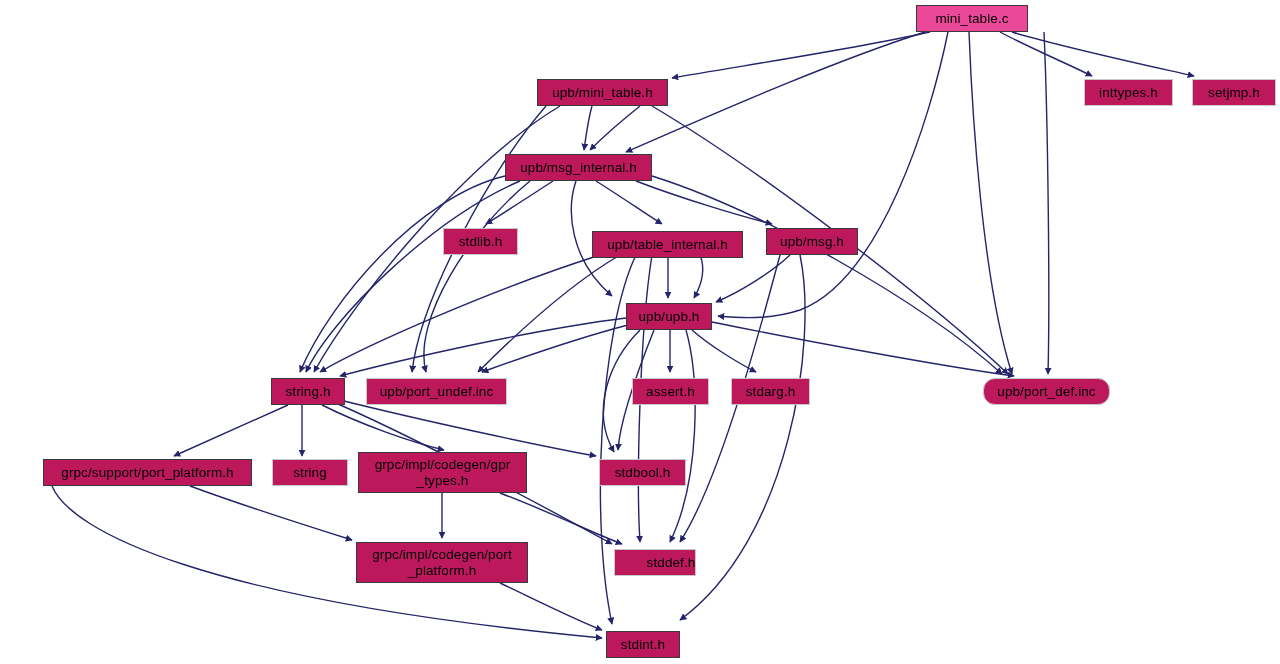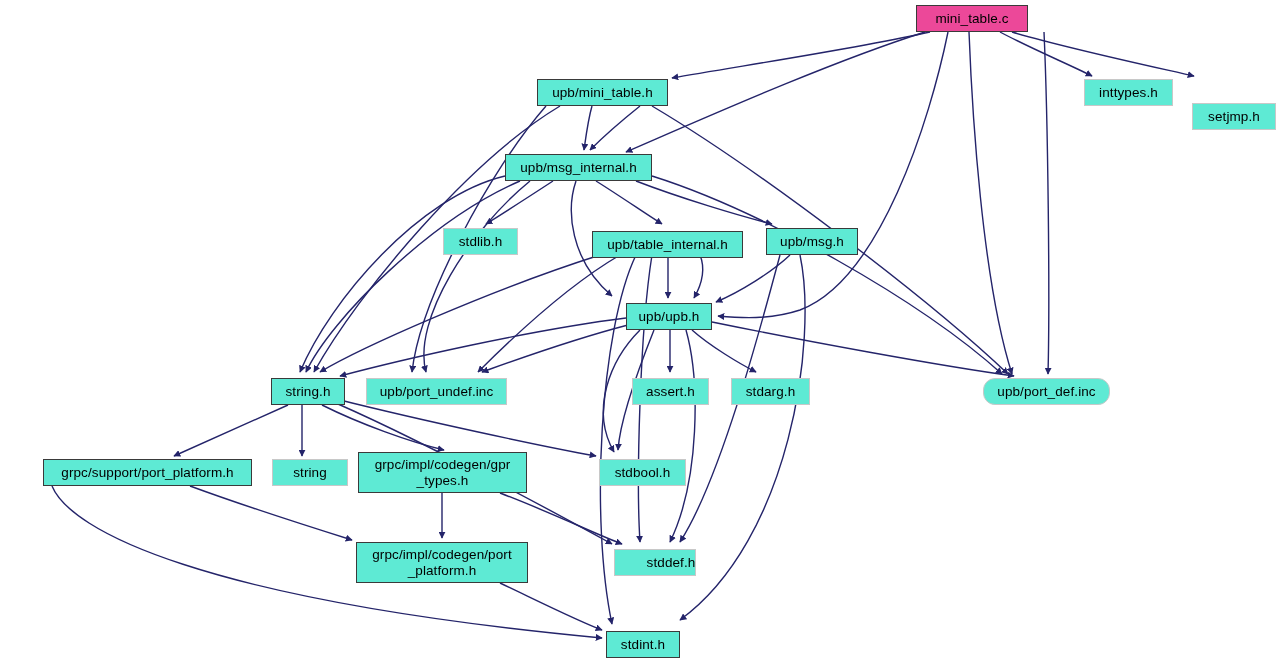--- a/index.html
+++ b/index.html
@@ -1,20 +1,20 @@
 <!DOCTYPE html>
 <html><head>
 <meta charset="utf-8">
 <style>
   html,body{margin:0;padding:0;background:#ffffff;}
   #graph-root{position:relative;width:1280px;height:664px;overflow:hidden;
     font-family:"Liberation Sans","DejaVu Sans",sans-serif;background:#ffffff;}
   svg#edges{position:absolute;left:0;top:0;width:1280px;height:664px;}
   .node{position:absolute;box-sizing:border-box;display:flex;align-items:center;
-    justify-content:center;text-align:center;background:#5eead4;white-space:pre;line-height:1.12;}
+    justify-content:center;text-align:center;background:#be185d;white-space:pre;line-height:1.12;}
   .node.light{border:1px solid #c8c8c8;}
   .node.dark{border:1px solid #3a3a3a;}
   .node.root{border:1px solid #3a3a3a;background:#ec4899;}
   .node-label{color:#000000;font-size:13.5px;letter-spacing:0.1px;}
 </style>
 </head>
 <body>
 
 <div id="graph-root">
   <svg id="edges" viewBox="0 0 1280 664" xmlns="http://www.w3.org/2000/svg">
@@ -69,21 +69,21 @@
         <path d="M 500,493 C 550,512 600,536 622,544" fill="none" stroke="#24246a" stroke-width="1.4" marker-end="url(#arrow)"></path>
         <path d="M 500,583 C 540,602 580,622 602,630" fill="none" stroke="#24246a" stroke-width="1.4" marker-end="url(#arrow)"></path>
         <path d="M 652,255 C 640,330 636,480 640,542" fill="none" stroke="#24246a" stroke-width="1.4" marker-end="url(#arrow)"></path>
         <path d="M 640,106 C 620,122 600,140 590,150" fill="none" stroke="#24246a" stroke-width="1.4" marker-end="url(#arrow)"></path>
         <path d="M 654,330 C 638,370 620,420 618,450" fill="none" stroke="#24246a" stroke-width="1.4" marker-end="url(#arrow)"></path>
       </g>
   </svg>
   <div id="node-layer">
       <div class="node root" style="left: 916px; top: 5px; width: 112px; height: 27px;"><span class="node-label">mini_table.c</span></div>
       <div class="node light" style="left: 1084px; top: 79px; width: 89px; height: 27px;"><span class="node-label">inttypes.h</span></div>
-      <div class="node light" style="left: 1192px; top: 79px; width: 84px; height: 27px; margin-top: 24px;"><span class="node-label">setjmp.h</span></div>
+      <div class="node light" style="left: 1192px; top: 79px; width: 84px; height: 27px;"><span class="node-label">setjmp.h</span></div>
       <div class="node dark" style="left: 537px; top: 79px; width: 131px; height: 27px;"><span class="node-label">upb/mini_table.h</span></div>
       <div class="node dark" style="left: 505px; top: 154px; width: 147px; height: 27px; justify-content: center;"><span class="node-label">upb/msg_internal.h</span></div>
       <div class="node light" style="left: 443px; top: 228px; width: 75px; height: 27px;"><span class="node-label">stdlib.h</span></div>
       <div class="node dark" style="left: 592px; top: 231px; width: 151px; height: 27px;"><span class="node-label">upb/table_internal.h</span></div>
       <div class="node dark" style="left: 766px; top: 228px; width: 92px; height: 27px;"><span class="node-label">upb/msg.h</span></div>
       <div class="node dark" style="left: 626px; top: 303px; width: 86px; height: 27px;"><span class="node-label">upb/upb.h</span></div>
       <div class="node dark" style="left: 271px; top: 378px; width: 74px; height: 27px; text-align: right;"><span class="node-label">string.h</span></div>
       <div class="node light" style="left: 366px; top: 378px; width: 141px; height: 27px;"><span class="node-label">upb/port_undef.inc</span></div>
       <div class="node light" style="left: 632px; top: 378px; width: 77px; height: 27px;"><span class="node-label">assert.h</span></div>
       <div class="node light" style="left: 731px; top: 378px; width: 79px; height: 27px;"><span class="node-label">stdarg.h</span></div>

